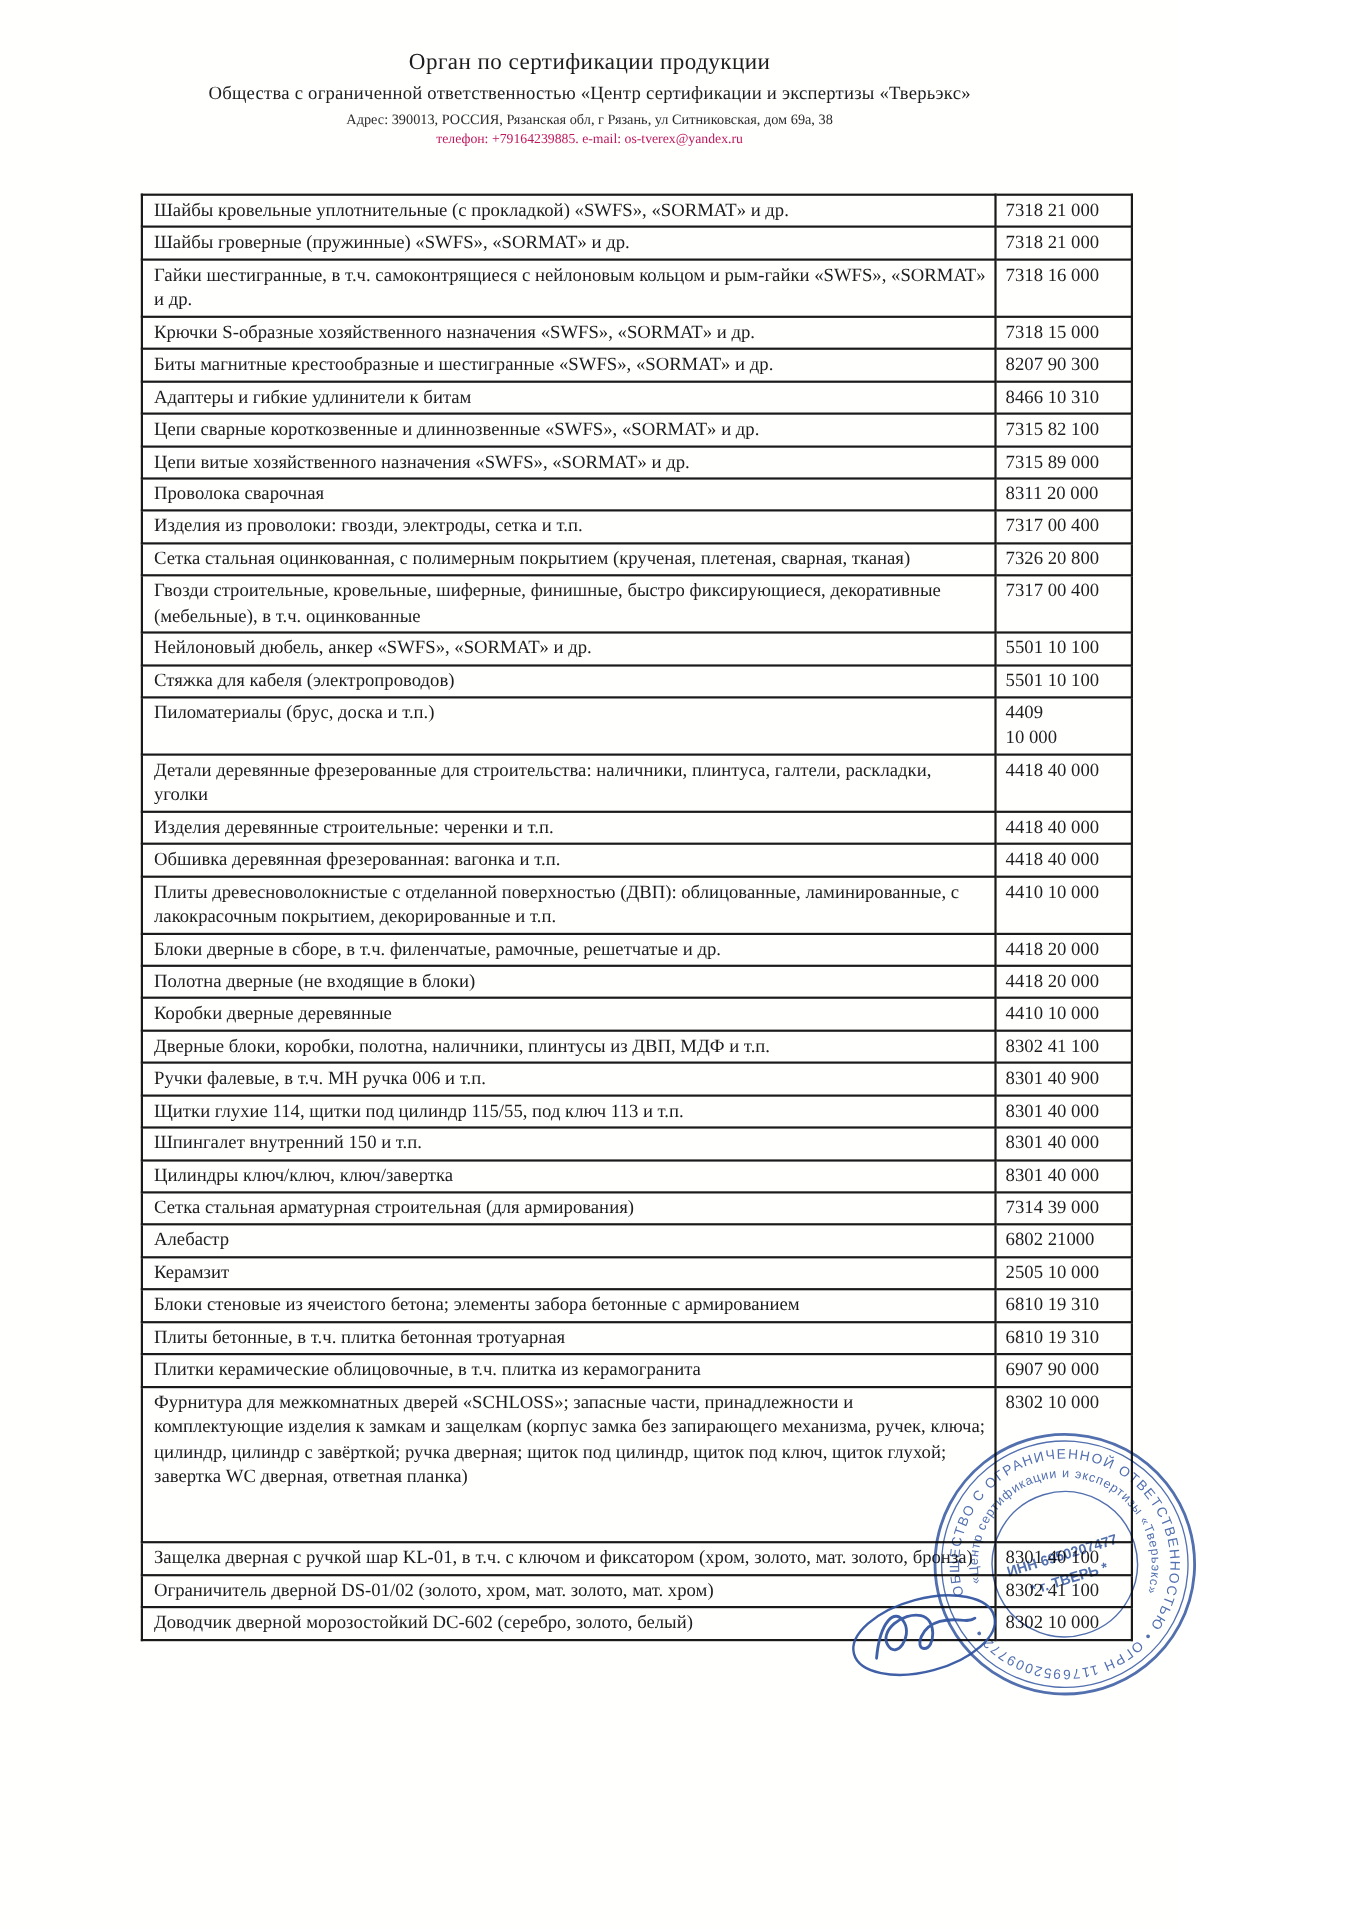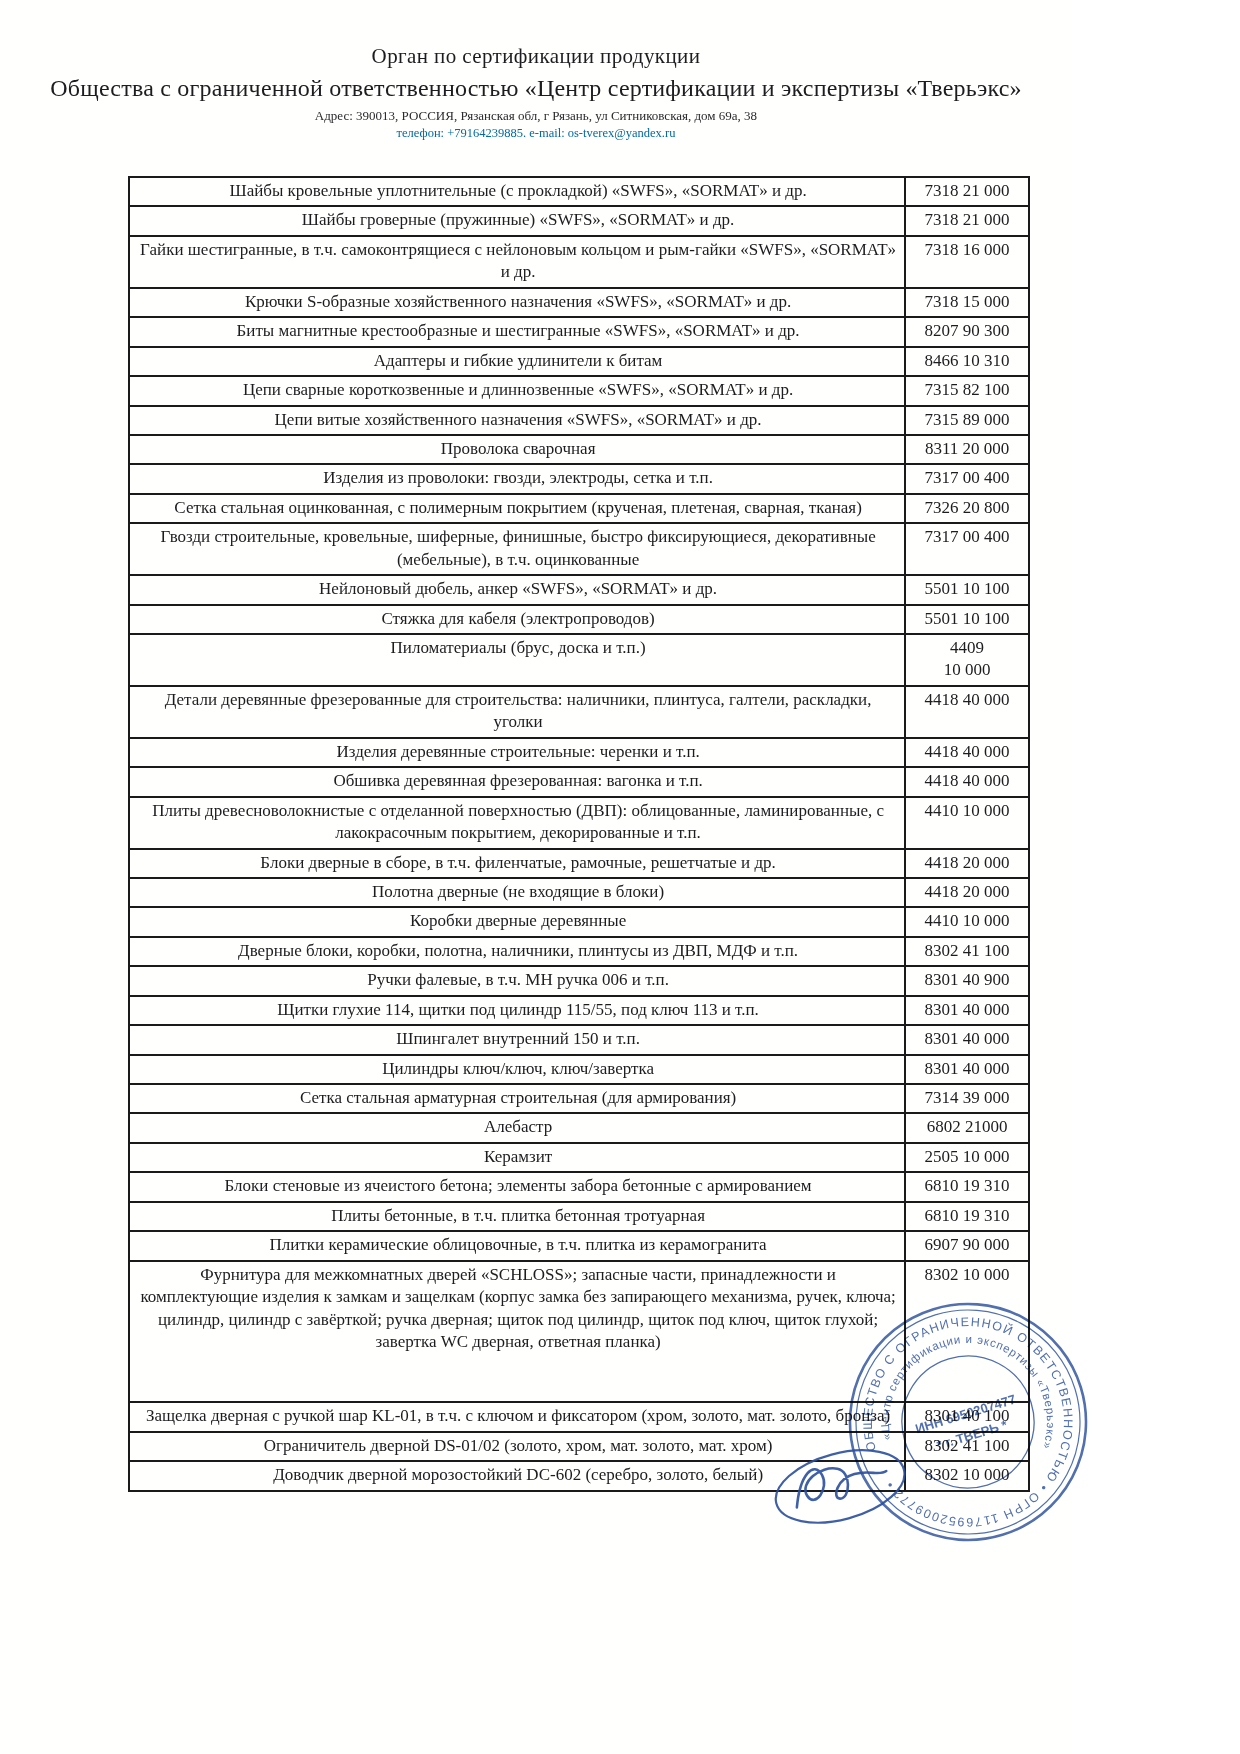--- a/index.html
+++ b/index.html
@@ -9,35 +9,34 @@
     position: relative;
     overflow: hidden;
     font-family: "Liberation Serif", "DejaVu Serif", serif;
     color: #1d1d1f;
   }
   .page { position: relative; width: 1072px; height: 1754px; background: #fffffe; }
 
   
   .doc-header { padding-top: 44px; text-align: center; }
   .doc-header .h1 { font-size: 21px; letter-spacing: 0.4px; }
-  .doc-header .h2 { font-size: 24px; margin-top: 6px; letter-spacing: 0.2px; }
+  .doc-header .h2 { font-size: 17px; margin-top: 6px; letter-spacing: 0.2px; }
   .doc-header .h3 { font-size: 20px; margin-top: 4px; }
   .doc-header .h4 { font-size: 13px; margin-top: 6px; color: #2a2a2c; }
-  .doc-header .h5 { font-size: 12.5px; margin-top: 2px; color: #0369a1; }
+  .doc-header .h5 { font-size: 12.5px; margin-top: 2px; color: #be185d; }
 
   
   table.products {
     position: absolute;
     left: 128px;
     top: 176px;
     width: 902px;
     border-collapse: collapse;
     font-size: 17px;
     line-height: 1.32;
-    text-align: center;
   }
   table.products td {
     border: 2px solid #1a1a1a;
     vertical-align: top;
     padding: 2px 8px 3px 10px;
   }
   table.products td.desc { width: 778px; }
   table.products td.code { width: 124px; white-space: pre-line; padding-left: 8px; }
   
   table.products tbody tr:nth-child(34) td { padding-bottom: 48px; }

